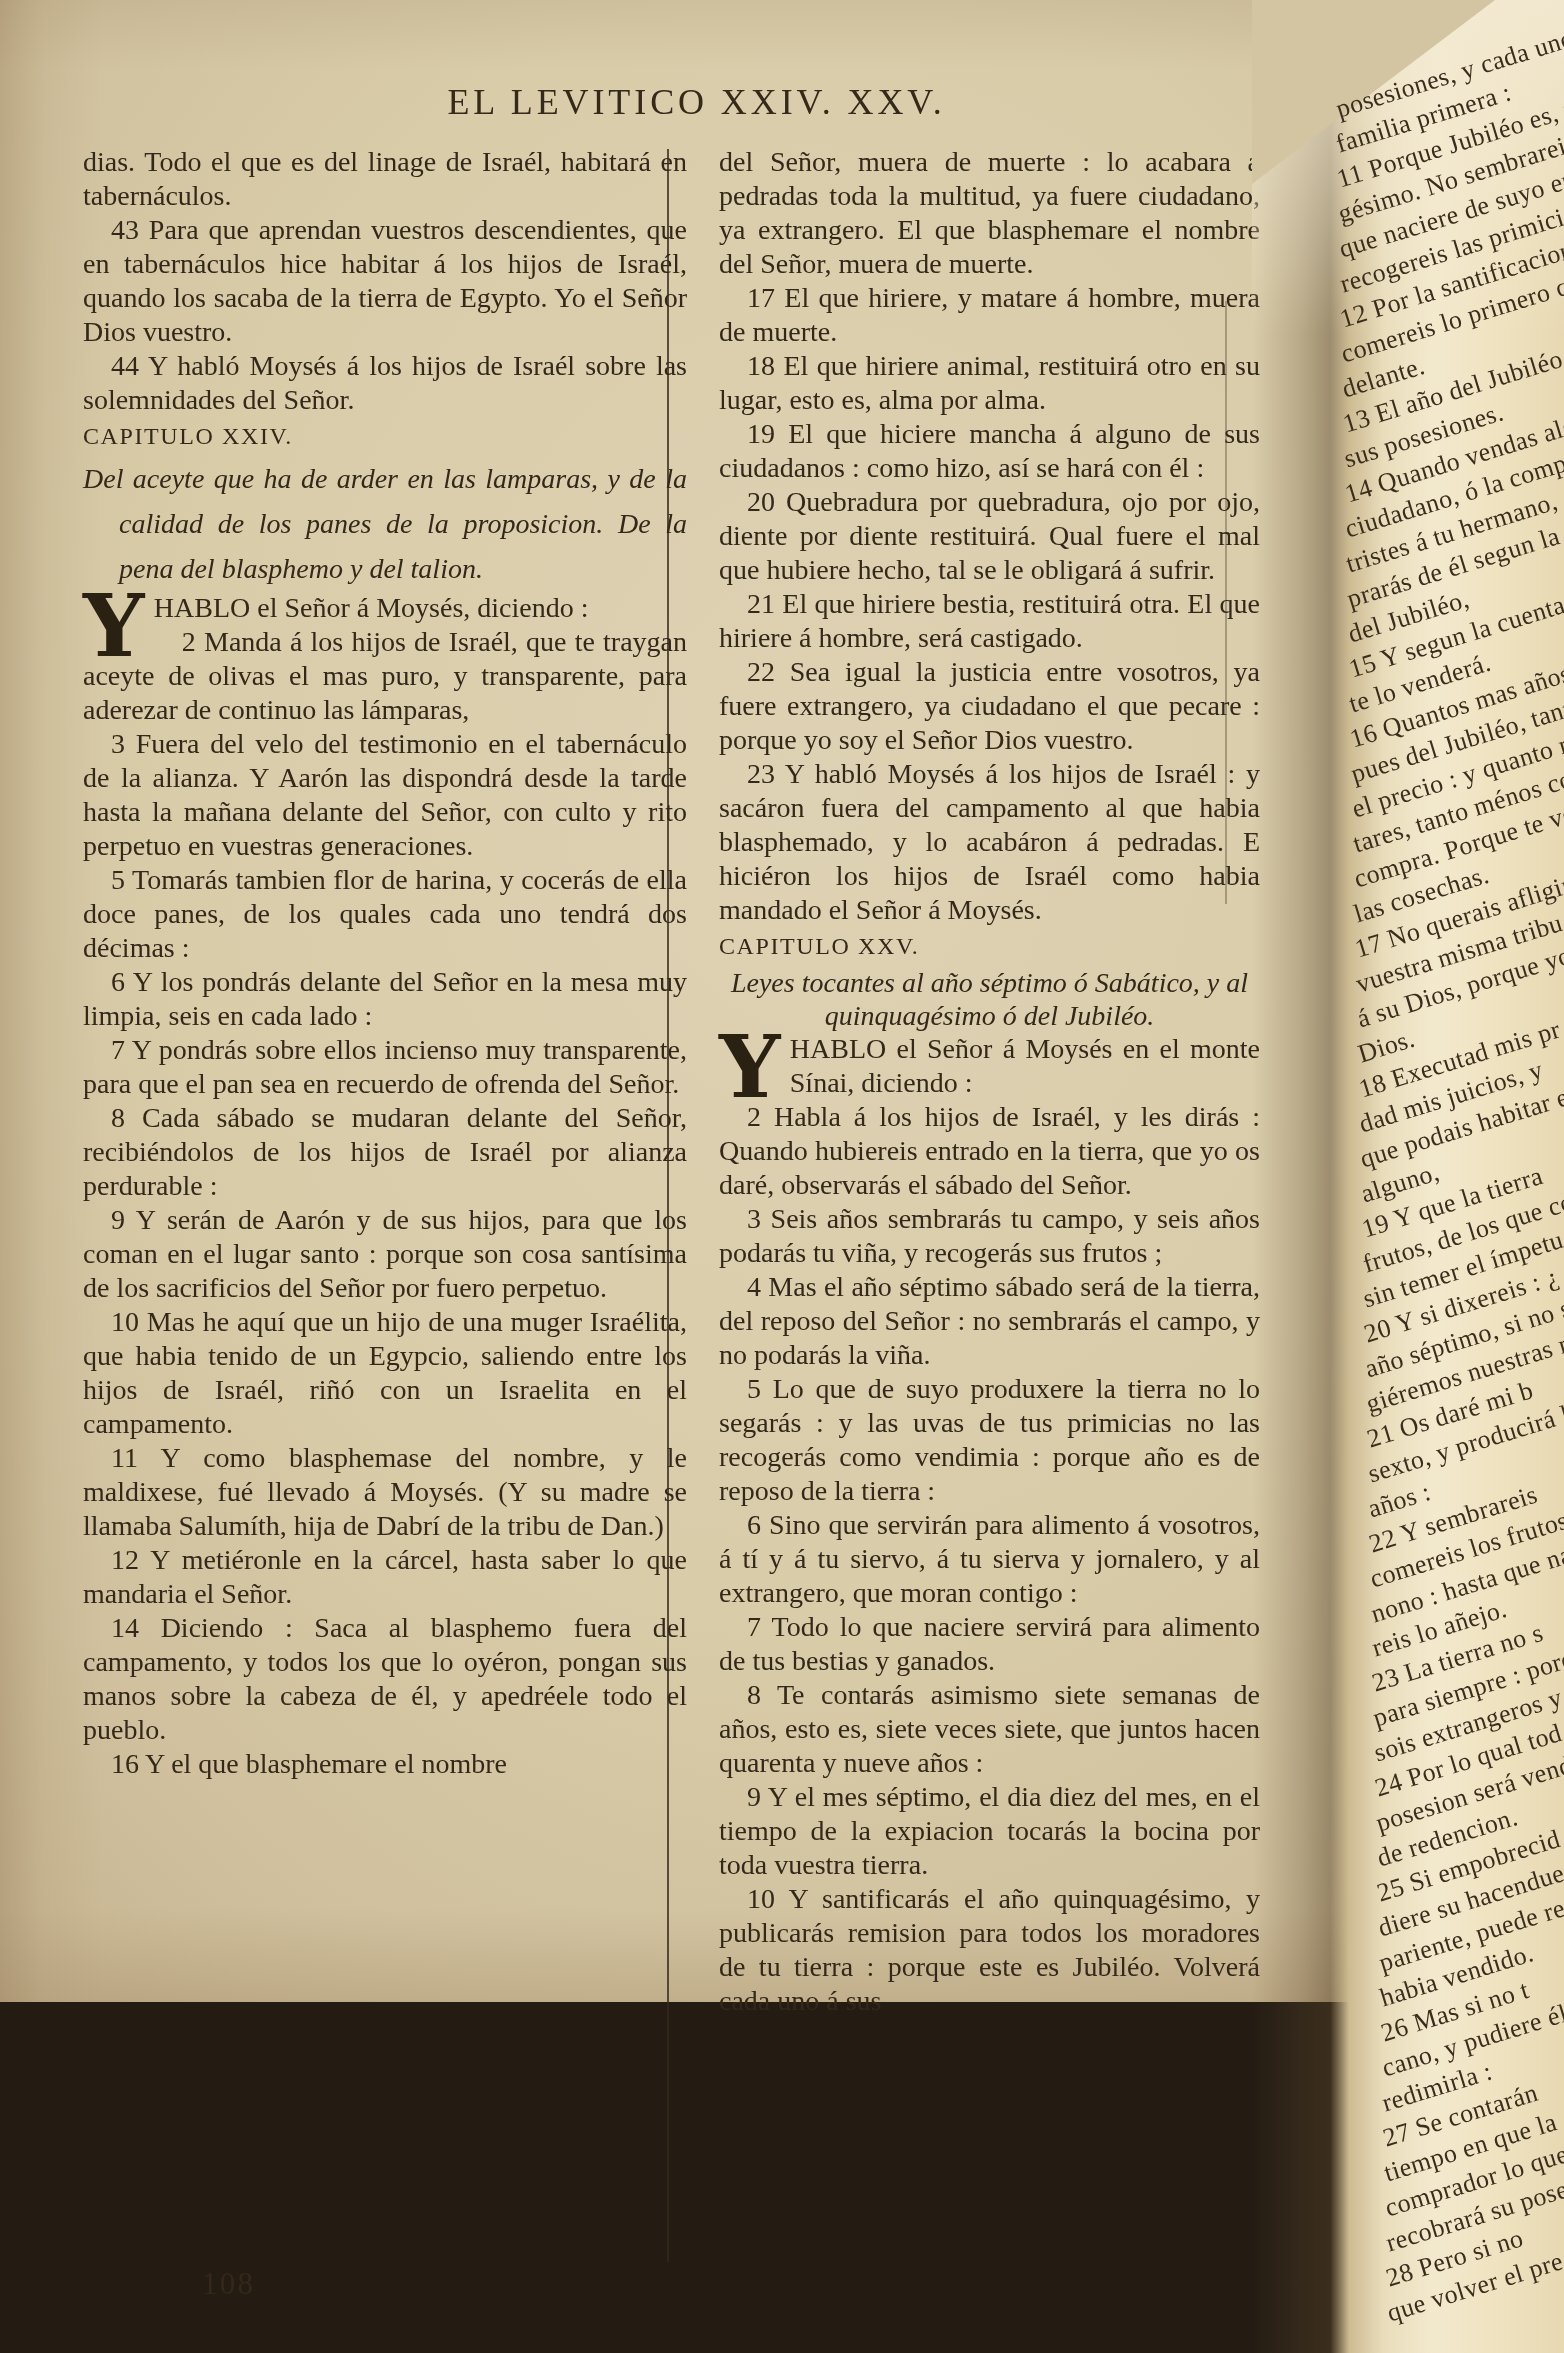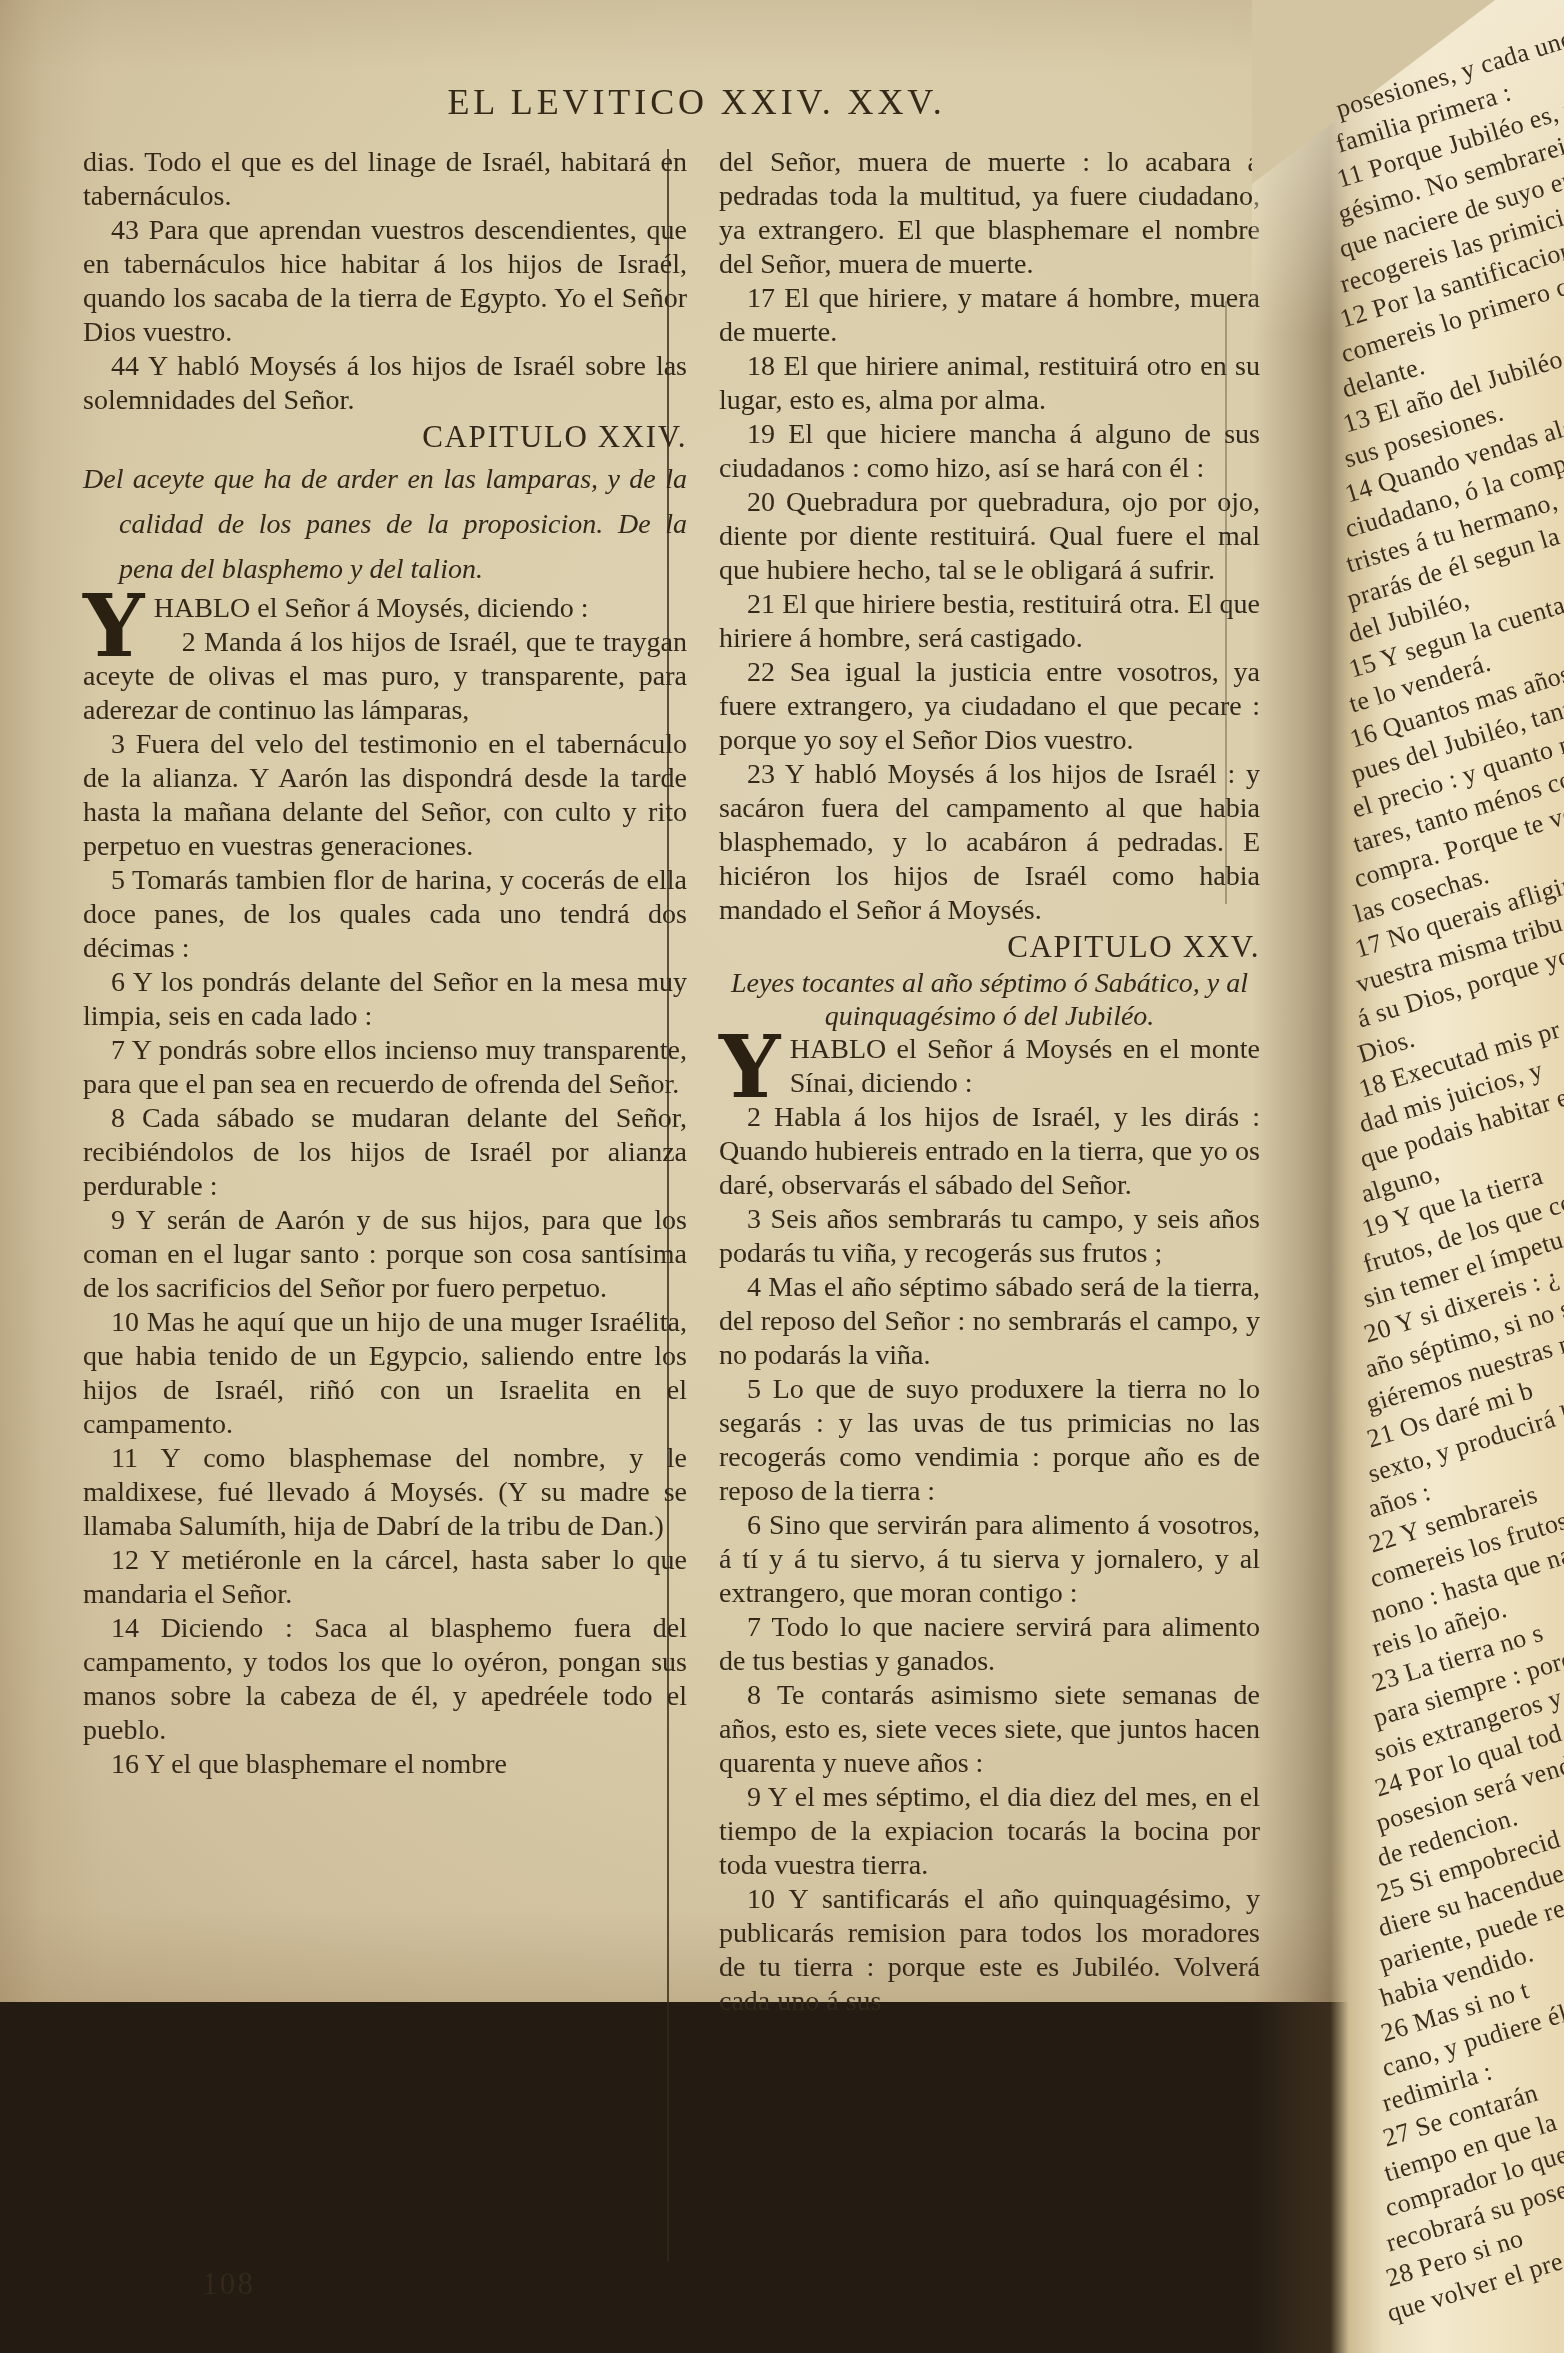--- a/index.html
+++ b/index.html
@@ -29,21 +29,21 @@
     text-align:justify;
     margin-left:24px;
   }
   .column-left{left:59px;width:604px;}
   .column-right{left:695px;width:541px;}
   .column div{margin:0;}
   .it-cont{text-indent:0;}
   .it-verse{text-indent:28px;}
   .it-verse-first{text-indent:0;}
   .it-heading{
-    text-align:right;font-size:31px;line-height:39px;
+    text-align:left;font-size:24px;line-height:39px;
     letter-spacing:1.6px;margin:11px 0 4.7px;text-indent:0;
   }
   .it-summary{
     font-style:italic;padding-left:36px;text-indent:-36px;
     margin:0 0 4.7px;line-height:45px;
   }
   .it-summary-centered{
     font-style:italic;text-align:center;text-indent:0;
     margin:0 0 4.7px;line-height:33px;
   }

